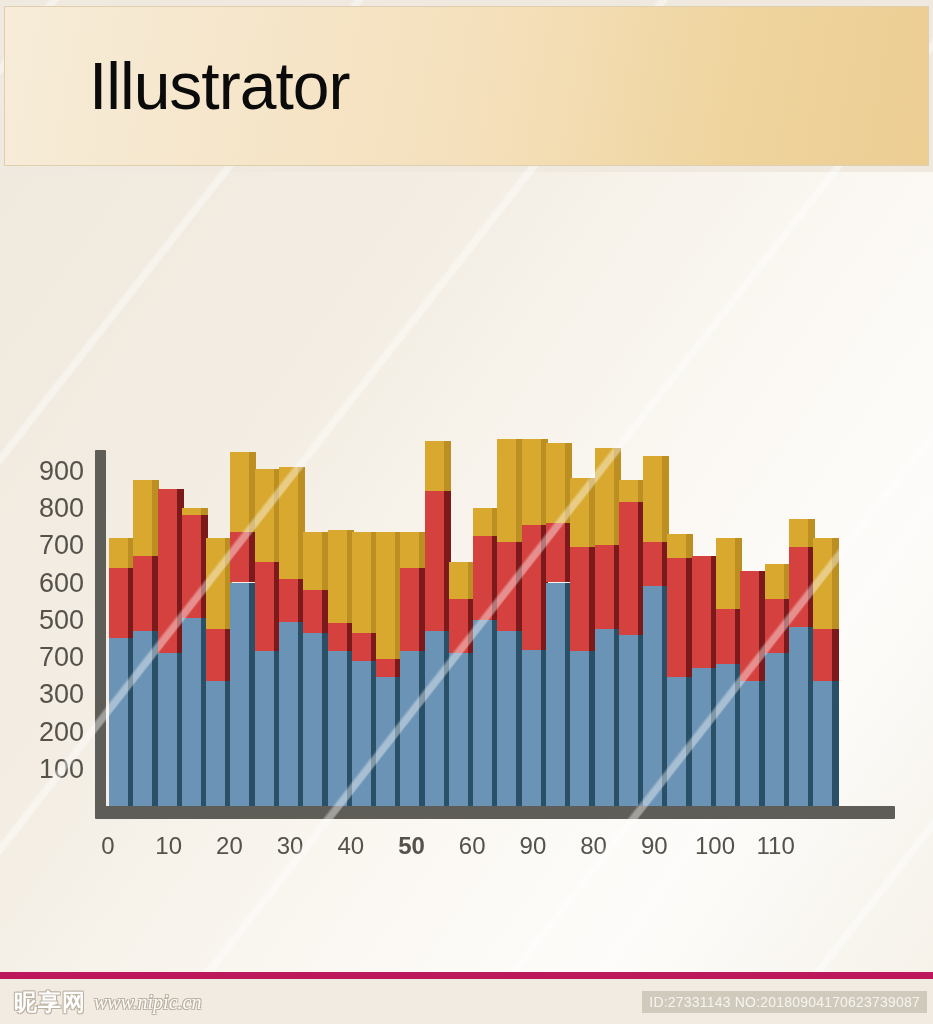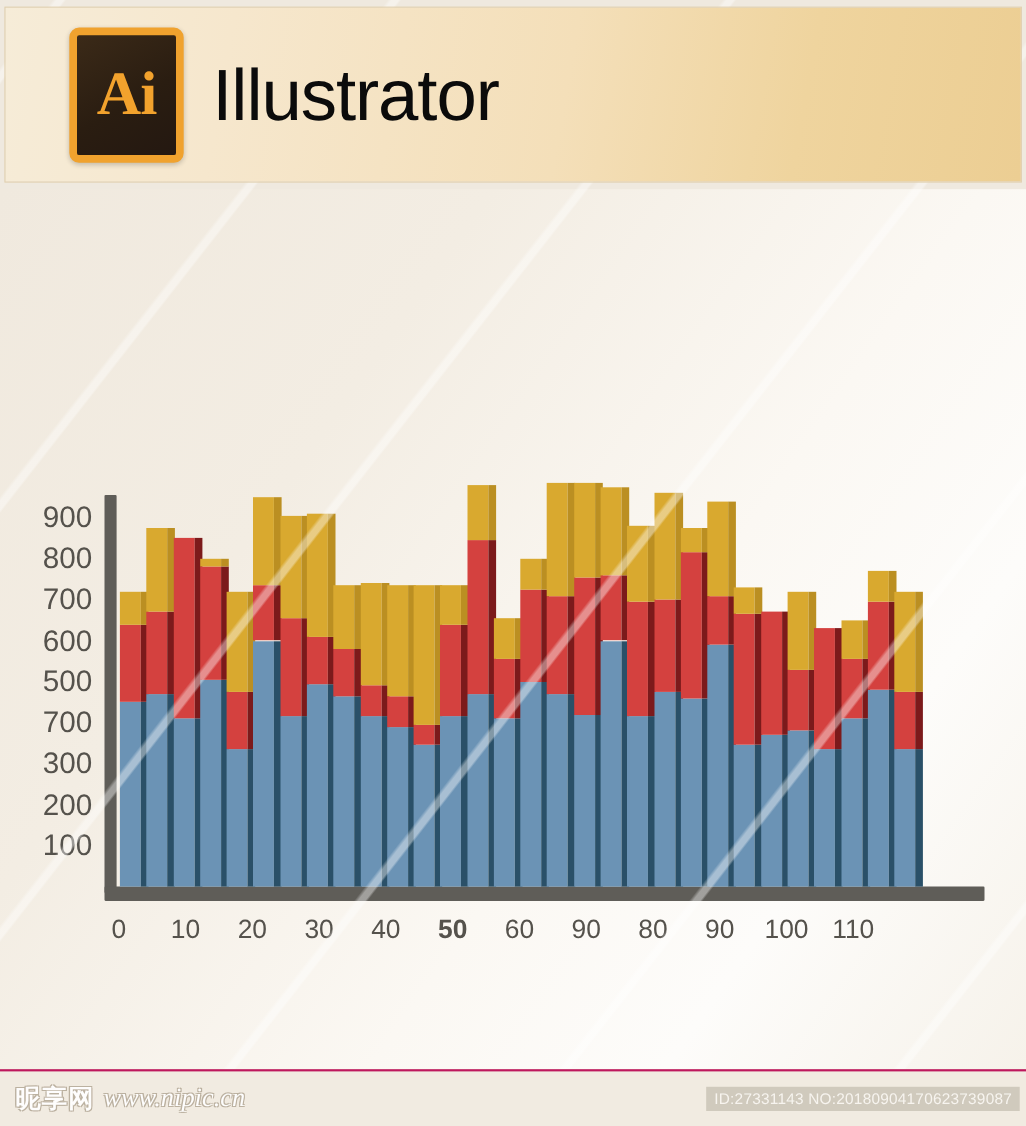--- a/index.html
+++ b/index.html
@@ -150,42 +150,42 @@
   .bar { position: absolute; bottom: 0; }
   .seg { position: absolute; left: 0; width: 100%; }
   .seg .face { position: absolute; left: 0; top: 0; bottom: 0; right: 7px; }
   .seg .side { position: absolute; right: 0; top: 0; bottom: 0; width: 7px; }
 
   
   #footer {
     position: absolute;
     left: 0; bottom: 0; width: 933px; height: 52px;
     background: #f1ebe1;
-    border-top: 2px solid #be185d;
+    border-top: 7px solid #be185d;
     z-index: 6;
   }
   #wm-left {
     position: absolute; left: 14px; top: 50%;
     transform: translateY(-50%);
     display: flex; align-items: center; gap: 8px;
     opacity: .95;
   }
   #wm-cn {
     font-family: "DejaVu Sans","Liberation Sans",sans-serif;
     font-size: 23px; font-weight: 700;
     color: #ffffff;
     text-shadow:
       1px 1px 0 #b9ae9d, -1px -1px 0 #b9ae9d,
       1px -1px 0 #b9ae9d, -1px 1px 0 #b9ae9d;
     letter-spacing: 1px;
   }
   #wm-url {
     font-family: "Liberation Serif","DejaVu Serif",serif;
     font-style: italic;
-    font-size: 24px;
+    font-size: 20px;
     color: #ffffff;
     text-shadow:
       1px 1px 0 #b9ae9d, -1px -1px 0 #b9ae9d,
       1px -1px 0 #b9ae9d, -1px 1px 0 #b9ae9d;
   }
   #wm-id {
     position: absolute; right: 6px; top: 50%;
     transform: translateY(-50%);
     background: rgba(196,188,175,.72);
     color: #f7f4ef;
@@ -195,23 +195,20 @@
     font-family: "Liberation Sans","DejaVu Sans",sans-serif;
     white-space: nowrap;
   }
 </style>
 </head>
 <body>
 
 <div id="page">
 
   <div id="header">
-    <div id="ai-logo">
-      <div class="glyph">Ai</div>
-    </div>
     <div id="brand-text">Illustrator</div>
   </div>
 
   <div id="chart-area">
     <div id="plot">
       <div id="y-axis" style="left: 95px; top: 278px; height: 362px; background: rgb(95, 93, 88);"></div>
       <div id="x-axis" style="left: 95px; top: 634px; width: 800px; background: rgb(95, 93, 88);"></div>
       <div id="bars">
           <div class="bar" style="left: 109px; width: 26px; bottom: auto; top: 0px; height: 634px;">
             <div class="seg" style="top: 466.375px; height: 167.625px;">

